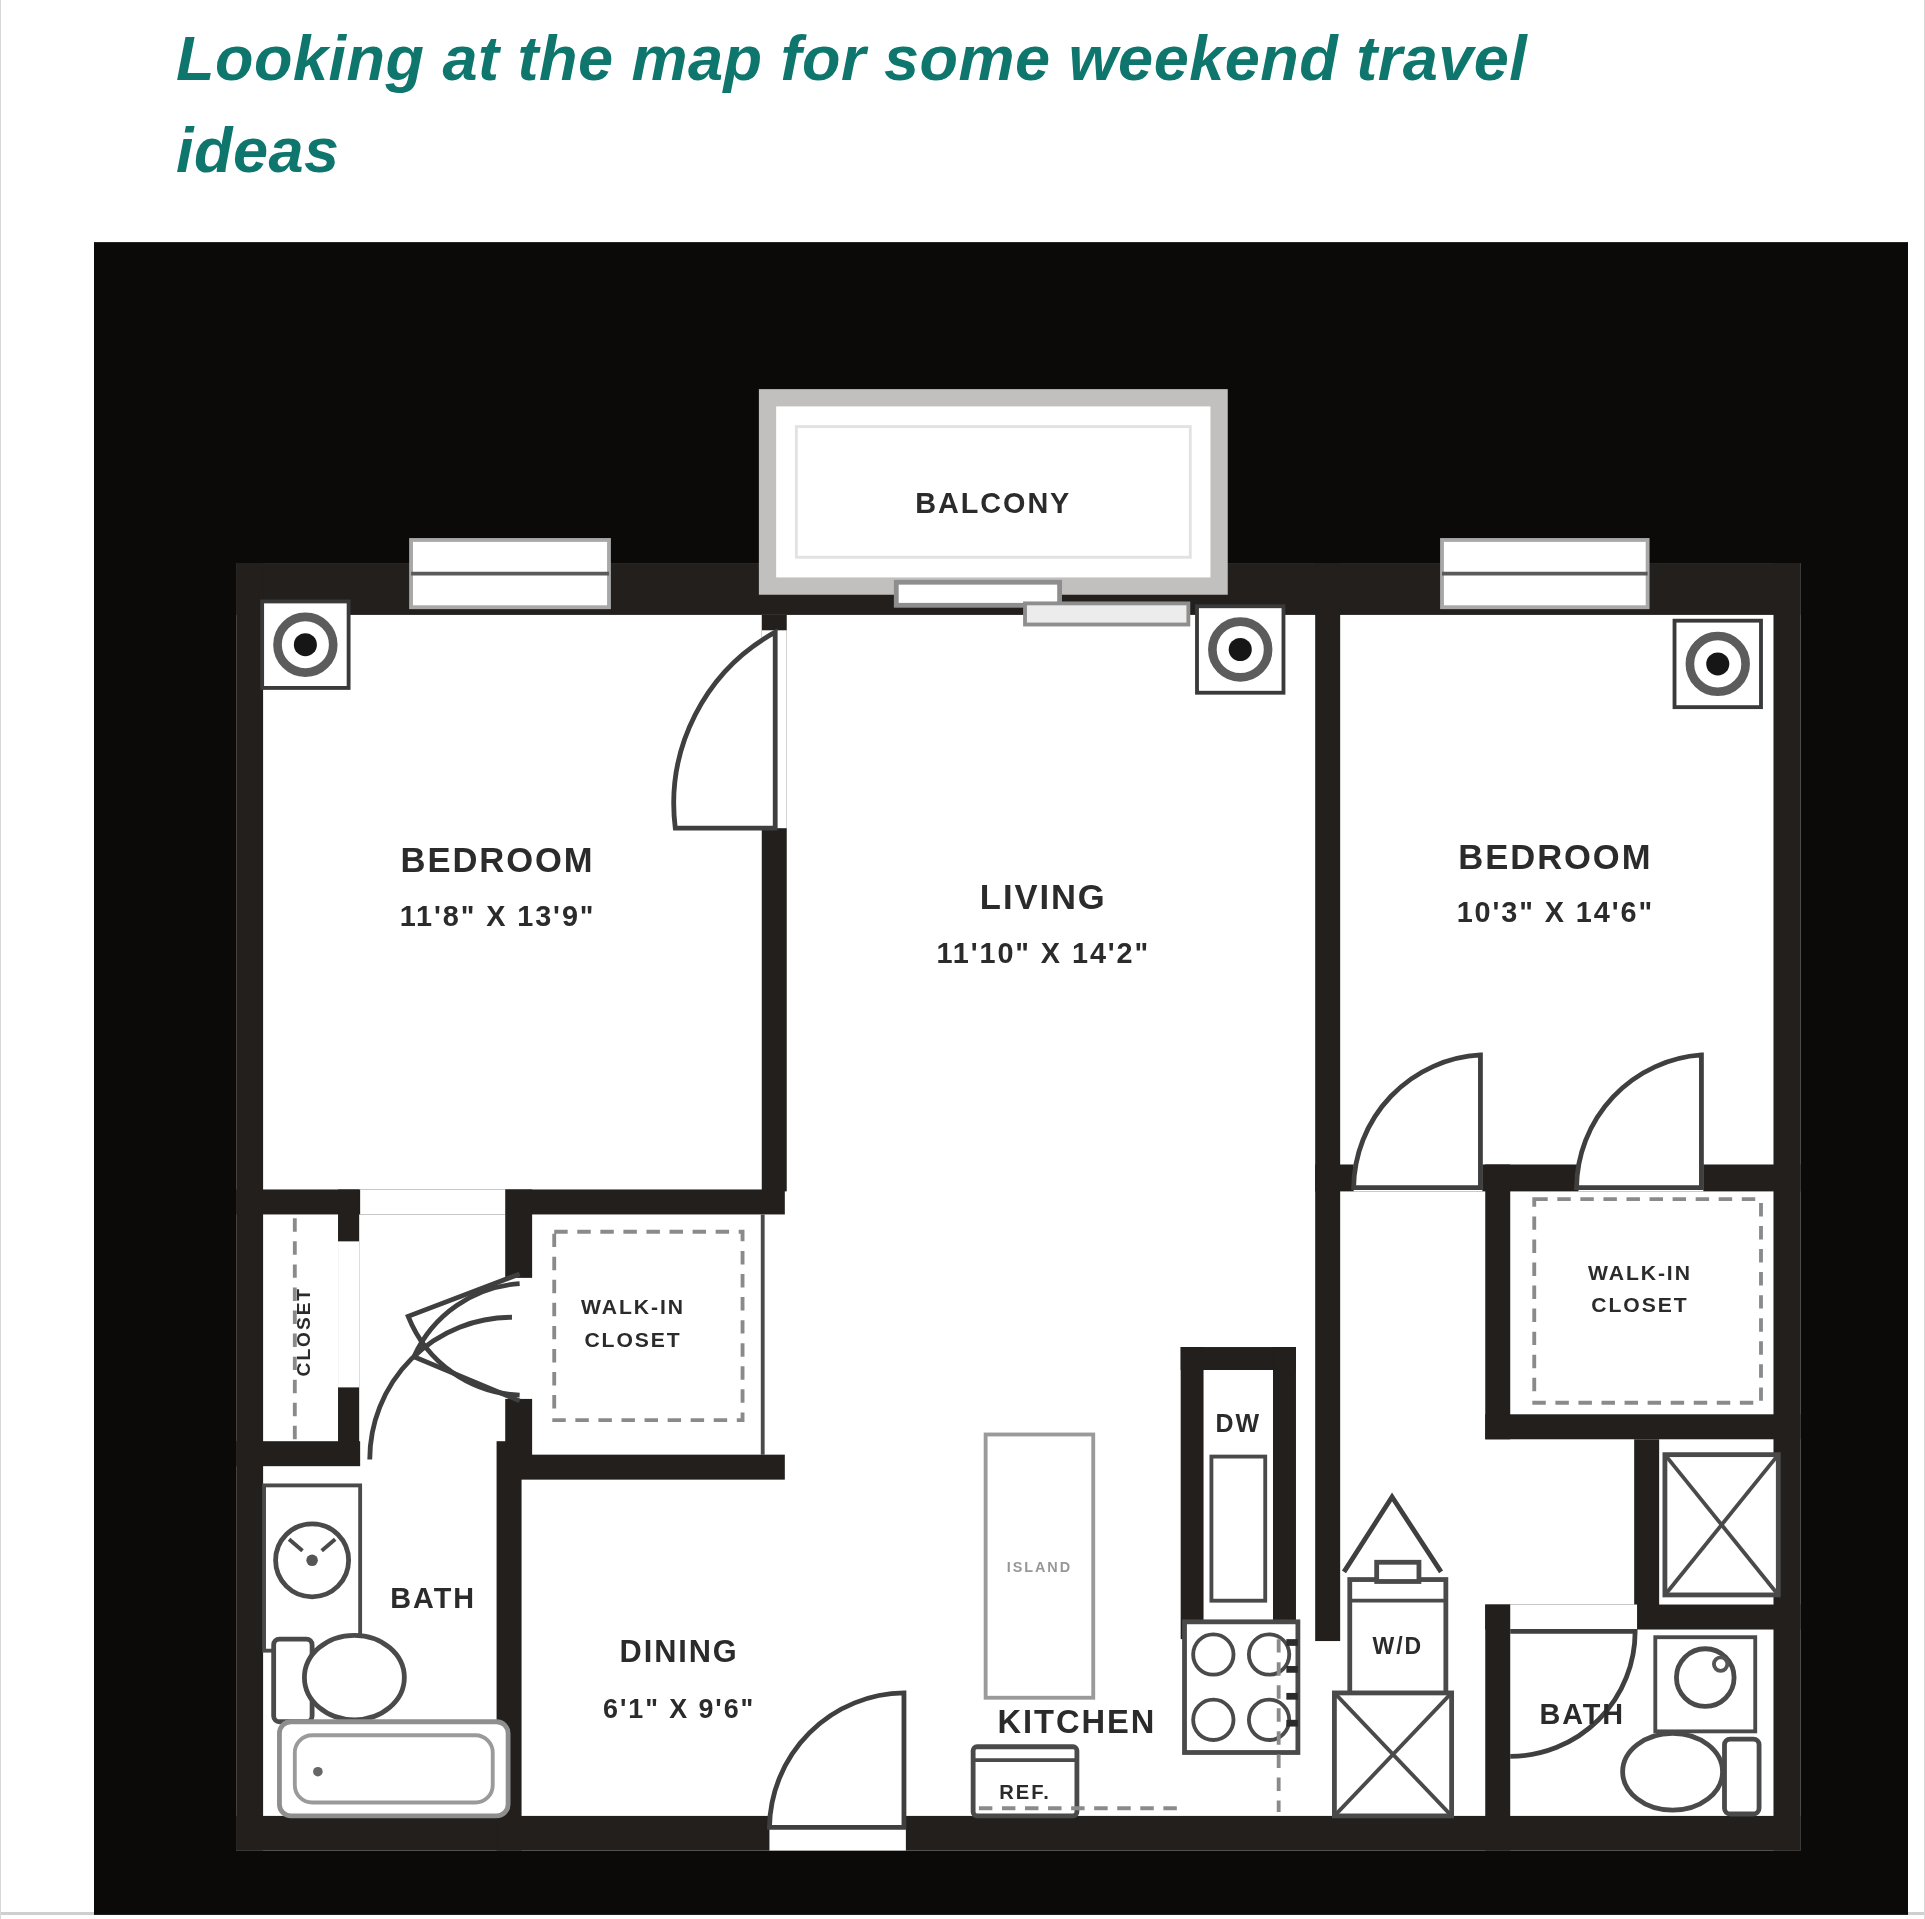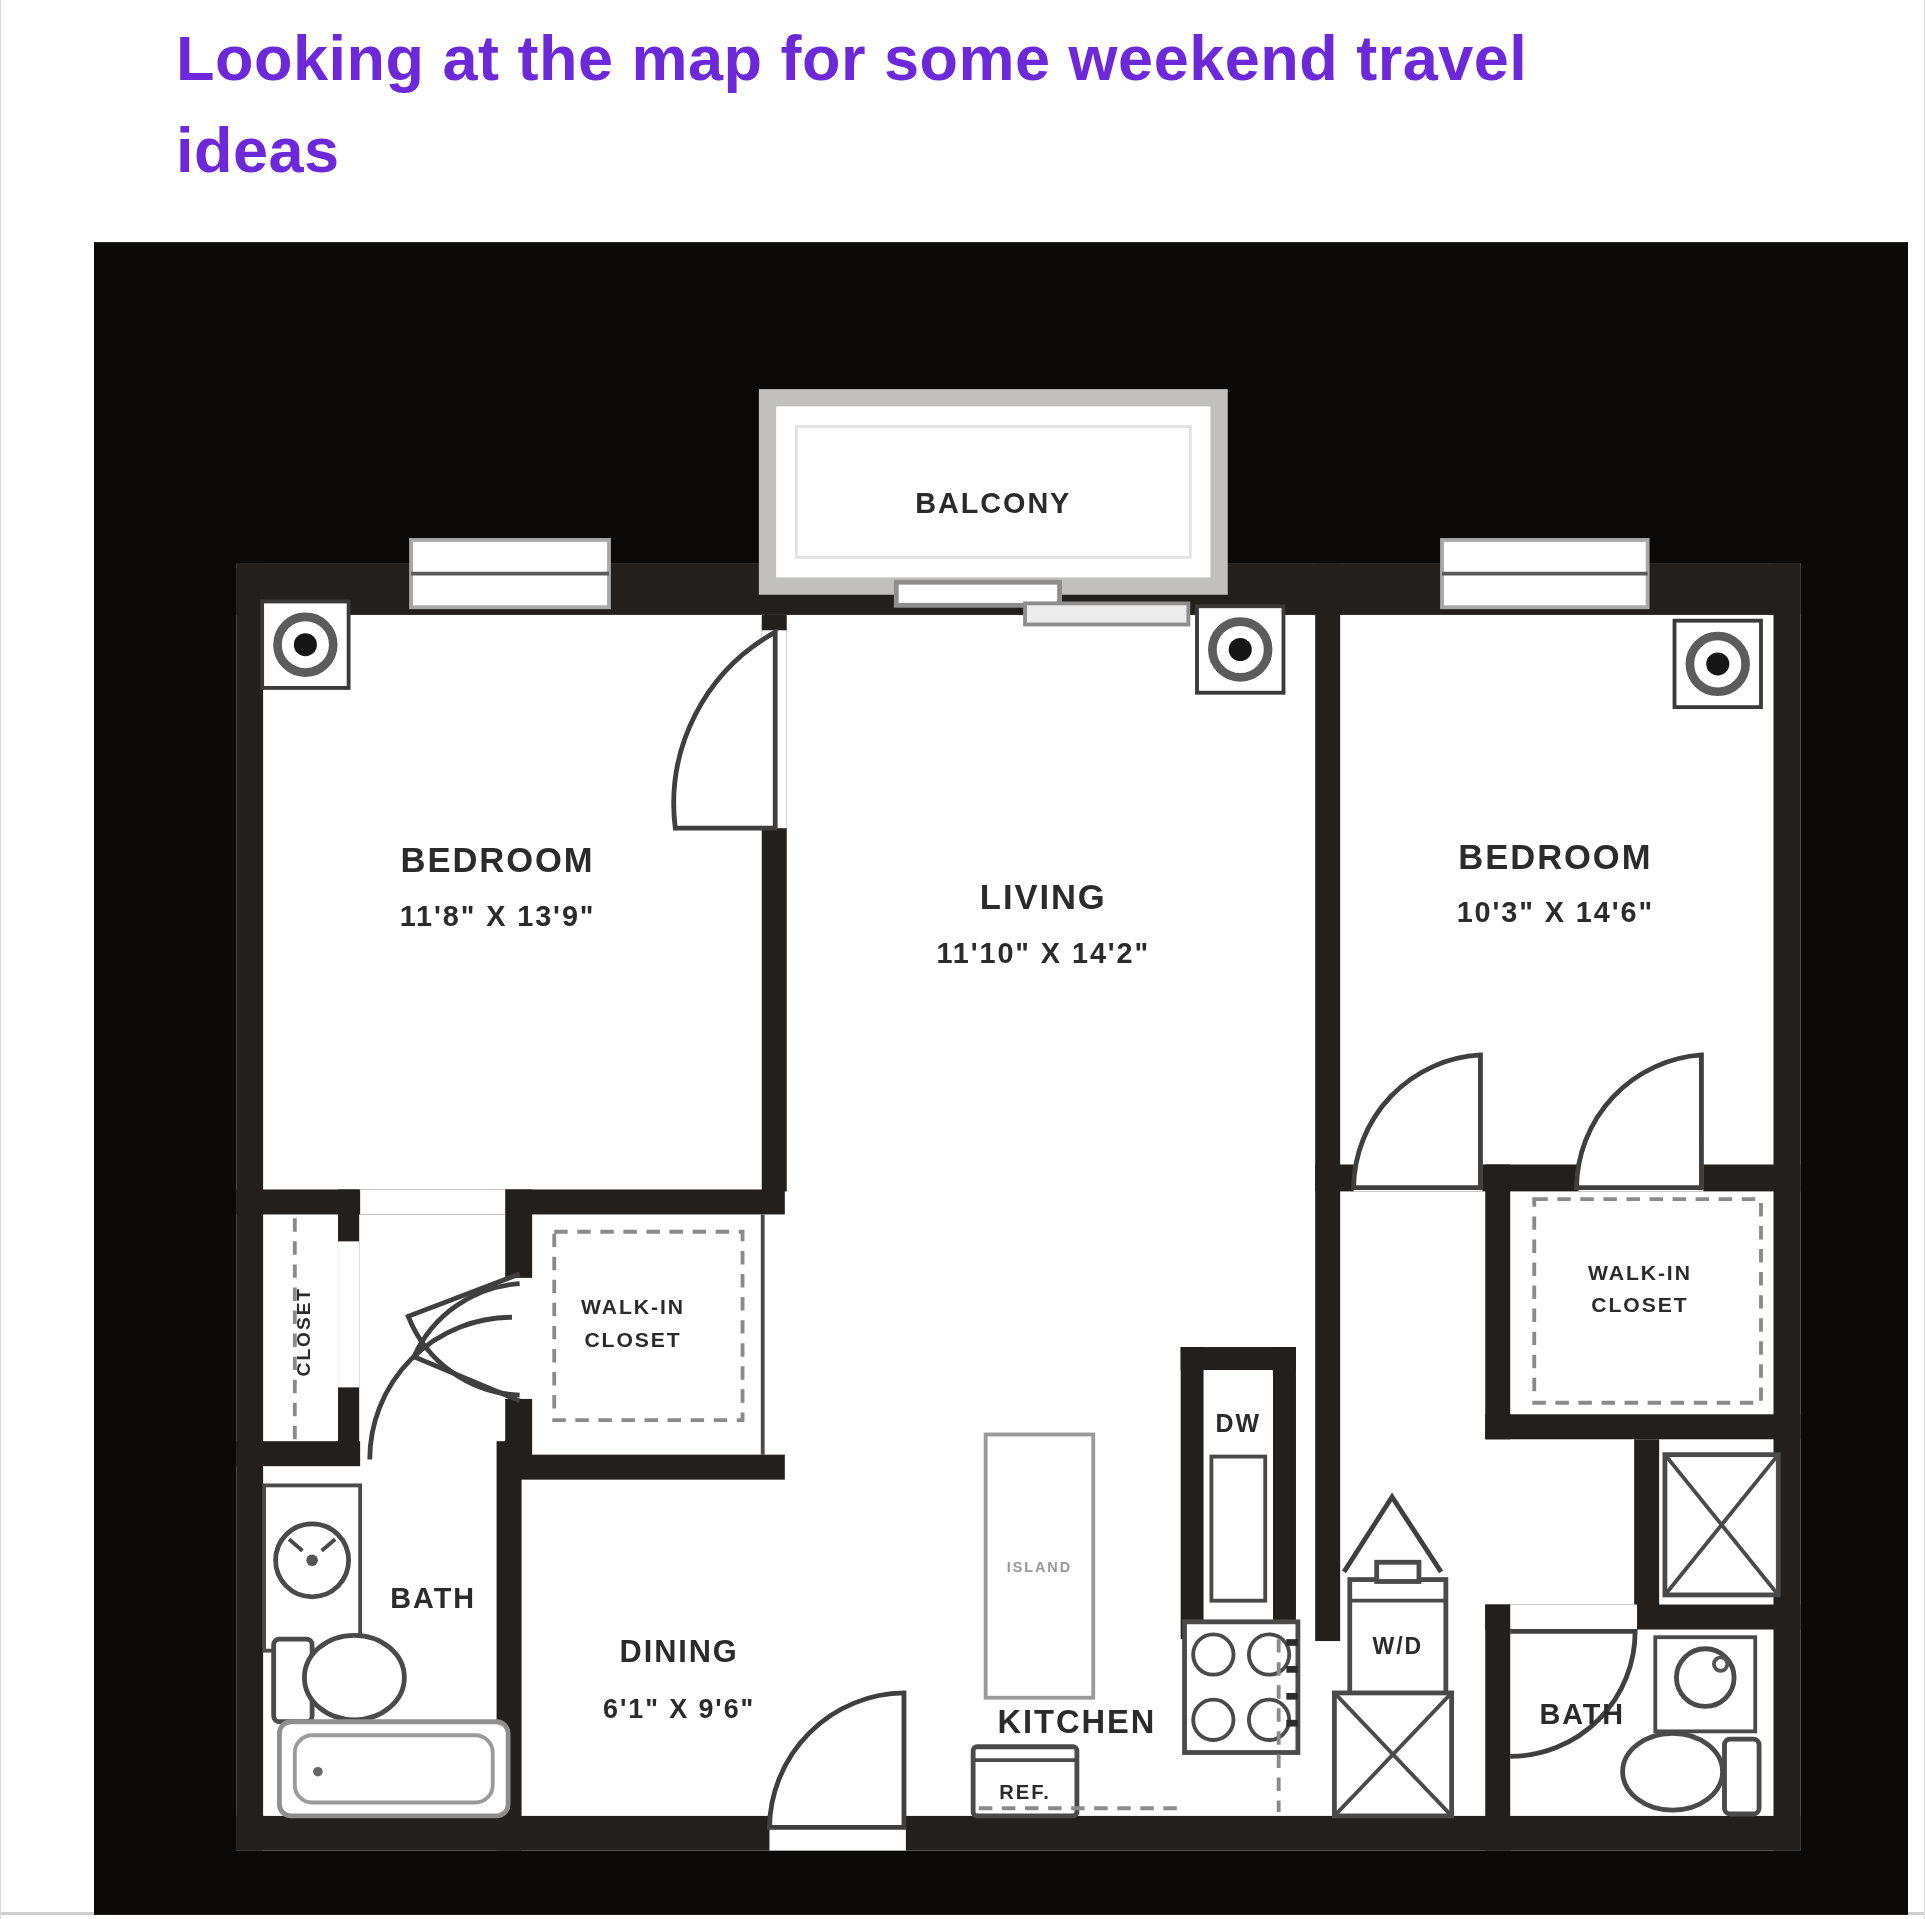--- a/index.html
+++ b/index.html
@@ -4,22 +4,23 @@
 <style>
   html,body{margin:0;padding:0;background:#ffffff;}
   #frame{
     position:relative;width:1925px;height:1919px;background:#ffffff;
     border-left:1.9px solid #d8d8d8;border-right:1.9px solid #d8d8d8;
     box-sizing:border-box;overflow:hidden;
     font-family:"Liberation Sans",sans-serif;
   }
   #caption{
     position:absolute;left:175px;top:13.4px;width:1518px;
-    font-size:63px;font-weight:bold;line-height:1.46;color:#6d28d9;
+    font-size:63px;font-weight:bold;line-height:1.46;color:#0f766e;
     letter-spacing:0.5px;
+    font-style:italic;
   }
   #plan-wrap{position:absolute;left:93px;top:236px;width:1785px;height:1673px;margin-top:6px;}
   #bottom-edge{position:absolute;left:0;right:0;bottom:3.8px;height:2.9px;background:#cfcfcf;}
   svg{display:block;}
   .w{fill:#221f1c;}
   .gap{fill:#ffffff;}
   .room{fill:#ffffff;}
   .fx{fill:#ffffff;stroke:#4a4a4a;stroke-width:5;}
   .fxg{fill:#ffffff;stroke:#8e8e8e;stroke-width:5;}
   .thin{fill:none;stroke:#4a4a4a;stroke-width:4;}

